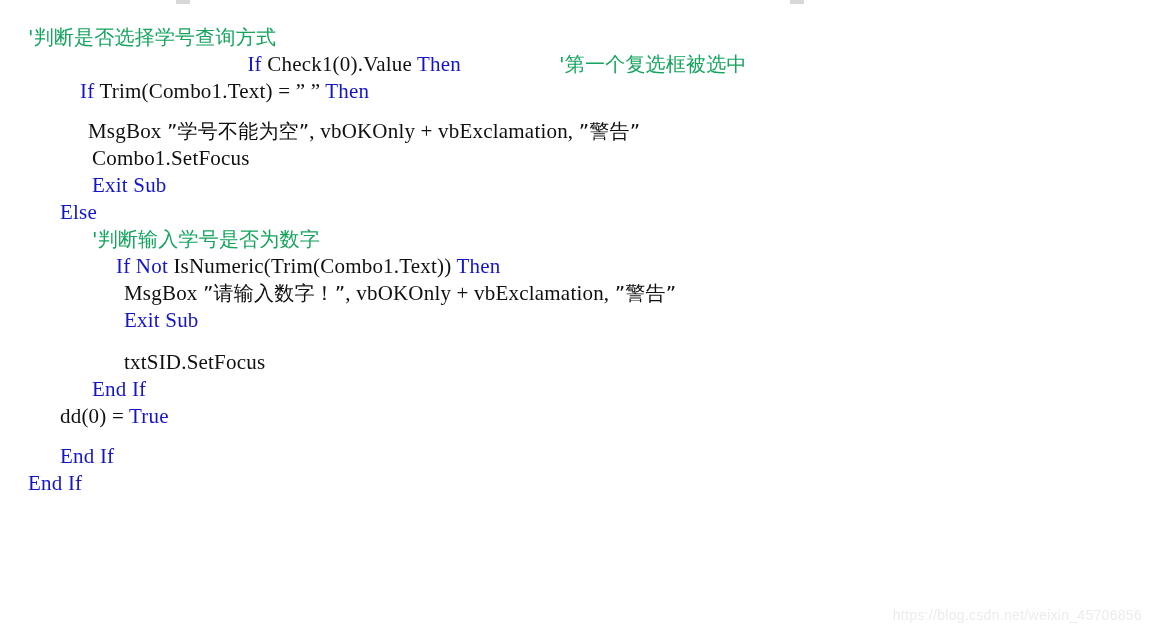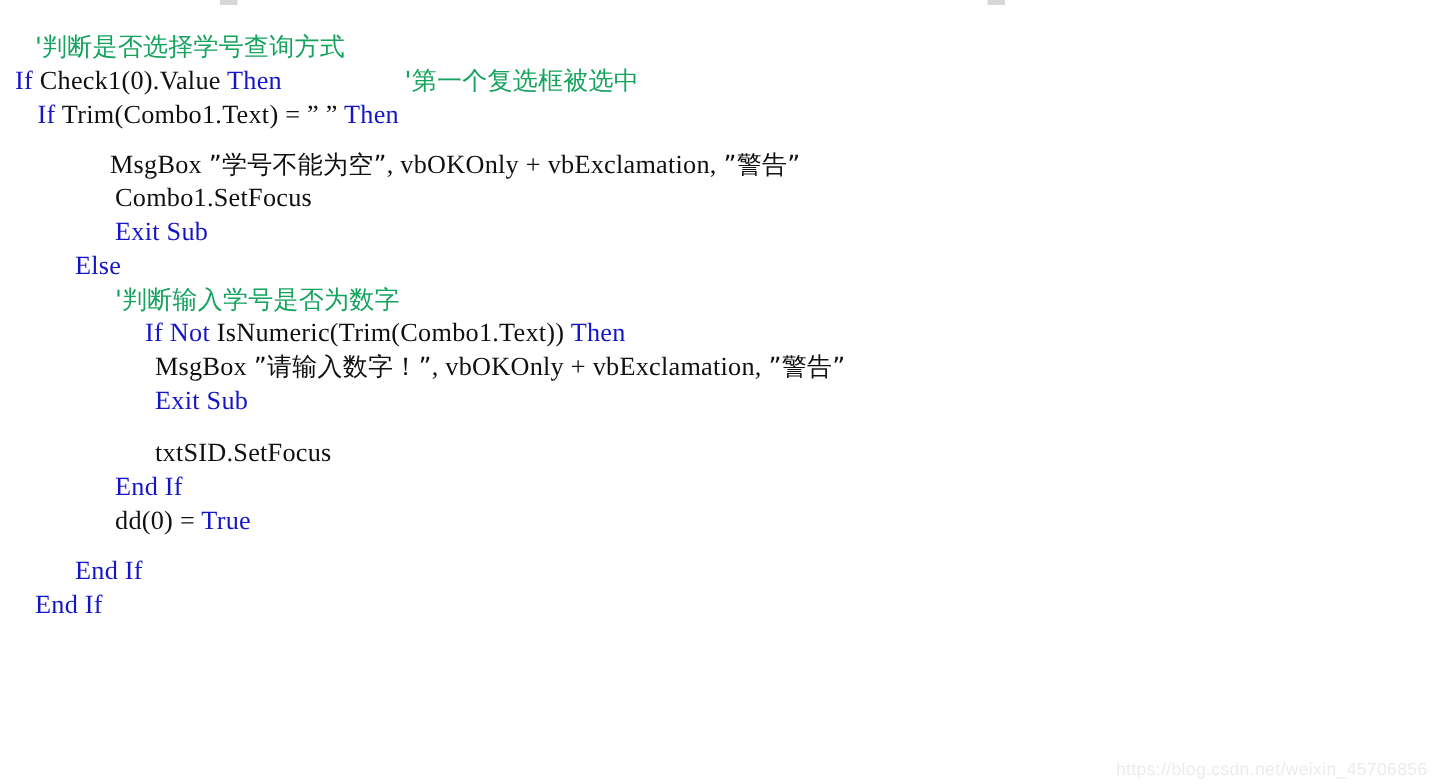--- a/index.html
+++ b/index.html
@@ -75,34 +75,34 @@
 
 <div id="screenshot">
 
   <div class="top-artifact">
     <div class="tick" style="left:176px;"></div>
     <div class="tick" style="left:790px;"></div>
   </div>
 
   <div class="code-area" id="code-area">
       <div class="code-line" style="padding-left: 28px;"><span class="cmt cn">'判断是否选择学号查询方式</span></div>
-      <div class="code-line" style="padding-left: 12px;"><span class="kw">If </span><span class="plain">Check1(0).Value </span><span class="kw">Then</span><span class="plain">                  </span><span class="cmt cn">'第一个复选框被选中</span></div>
-      <div class="code-line" style="padding-left: 30px;"><span class="kw">If </span><span class="plain">Trim(Combo1.Text) = ” ” </span><span class="kw">Then</span></div>
+      <div class="code-line" style="padding-left: 12px; text-align: center;"><span class="kw">If </span><span class="plain">Check1(0).Value </span><span class="kw">Then</span><span class="plain">                  </span><span class="cmt cn">'第一个复选框被选中</span></div>
+      <div class="code-line" style="padding-left: 80px;"><span class="kw">If </span><span class="plain">Trim(Combo1.Text) = ” ” </span><span class="kw">Then</span></div>
       <div class="code-line blank" style="padding-left: 28px;">&nbsp;</div>
       <div class="code-line" style="padding-left: 88px;"><span class="plain">MsgBox </span><span class="plain cn">”学号不能为空”</span><span class="plain">, vbOKOnly + vbExclamation, </span><span class="plain cn">”警告”</span></div>
       <div class="code-line" style="padding-left: 92px;"><span class="plain">Combo1.SetFocus</span></div>
       <div class="code-line" style="padding-left: 92px;"><span class="kw">Exit Sub</span></div>
       <div class="code-line" style="padding-left: 60px;"><span class="kw">Else</span></div>
       <div class="code-line" style="padding-left: 92px;"><span class="cmt cn">'判断输入学号是否为数字</span></div>
       <div class="code-line" style="padding-left: 116px;"><span class="kw">If </span><span class="kw">Not </span><span class="plain">IsNumeric(Trim(Combo1.Text)) </span><span class="kw">Then</span></div>
       <div class="code-line" style="padding-left: 124px;"><span class="plain">MsgBox </span><span class="plain cn">”请输入数字！”</span><span class="plain">, vbOKOnly + vbExclamation, </span><span class="plain cn">”警告”</span></div>
       <div class="code-line" style="padding-left: 124px;"><span class="kw">Exit Sub</span></div>
       <div class="code-line" style="padding-left: 124px; margin-top: 15px;"><span class="plain">txtSID.SetFocus</span></div>
       <div class="code-line" style="padding-left: 92px;"><span class="kw">End If</span></div>
-      <div class="code-line" style="padding-left: 92px;"><span class="plain">dd(0) = </span><span class="kw">True</span></div>
+      <div class="code-line" style="padding-left: 60px;"><span class="plain">dd(0) = </span><span class="kw">True</span></div>
       <div class="code-line blank" style="padding-left: 28px;">&nbsp;</div>
       <div class="code-line" style="padding-left: 60px;"><span class="kw">End If</span></div>
       <div class="code-line" style="padding-left: 28px;"><span class="kw">End If</span></div>
     </div>
 
   <div class="watermark">https://blog.csdn.net/weixin_45706856</div>
 
 </div>
 
 </body></html>

